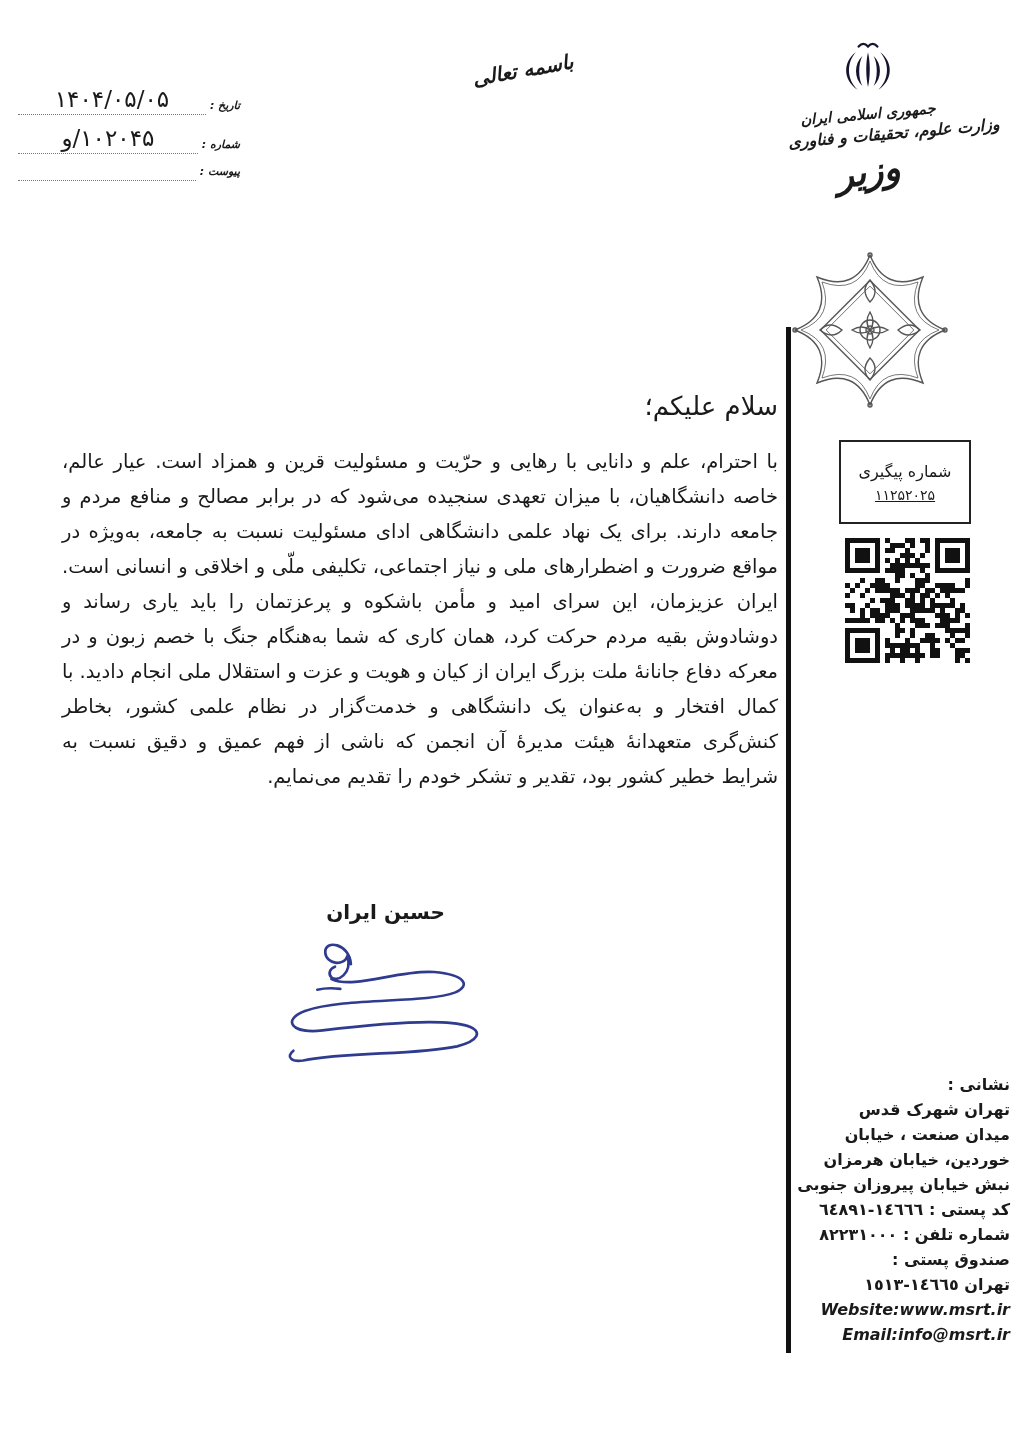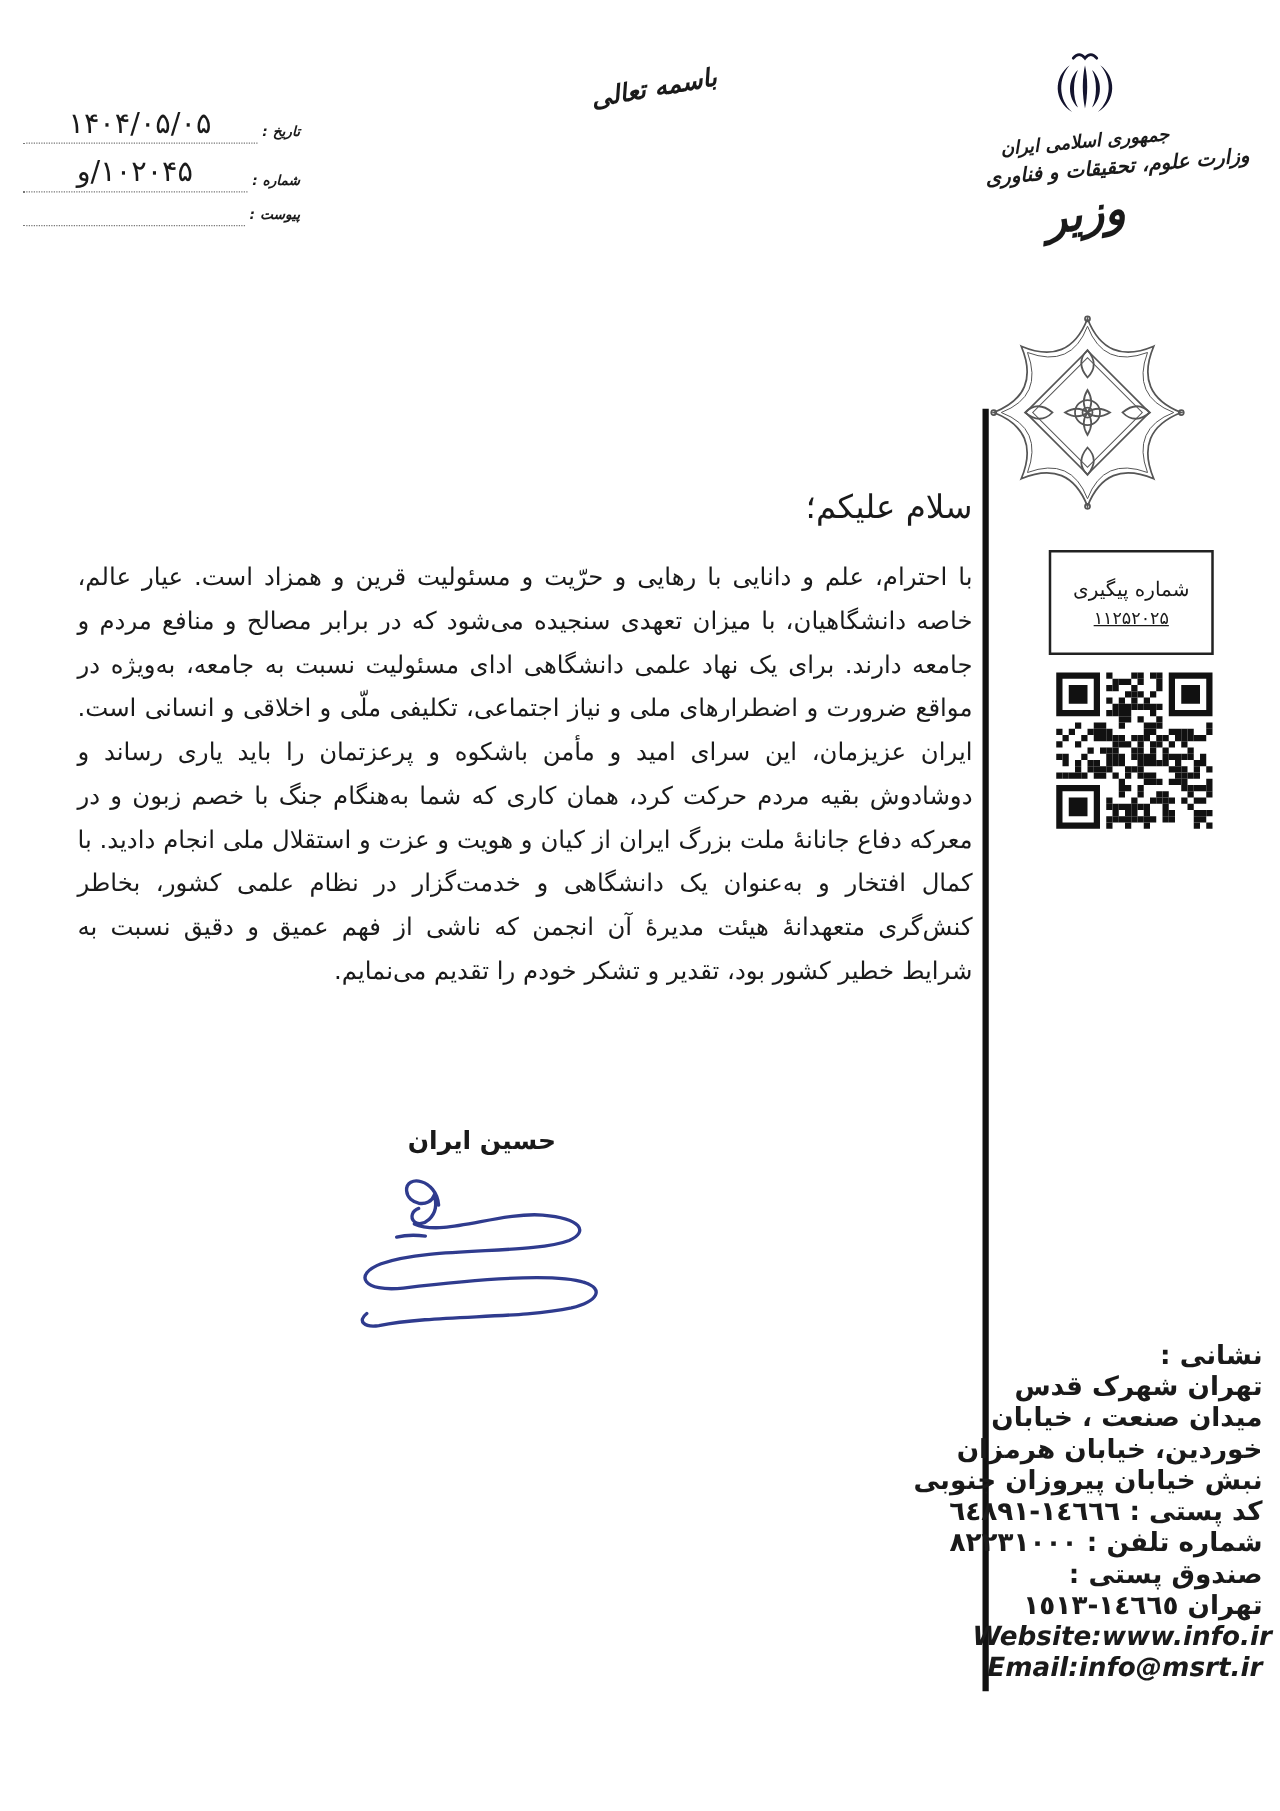--- a/index.html
+++ b/index.html
@@ -46,21 +46,21 @@
   .body-par{
     position:absolute;left:62px;right:246px;top:444px;direction:rtl;
     font-size:19.5px;line-height:35px;text-align:justify;text-align-last:right;
   }
   
   .sig-name{position:absolute;left:298px;top:900px;width:175px;text-align:center;
     font-weight:bold;font-size:20px;direction:rtl;}
   .sig-ink{position:absolute;left:266px;top:932px;width:230px;height:142px;}
   
   .address{position:absolute;right:14px;top:1072px;width:232px;text-align:right;
-    direction:rtl;font-weight:bold;font-size:21px;line-height:25px;}
+    direction:rtl;font-weight:bold;font-size:16px;line-height:25px;}
   .addr-line{white-space:nowrap;}
   .addr-line.latin{direction:ltr;font-style:italic;text-align:right;}
   .addr-value{unicode-bidi:isolate;}
 </style>
 </head>
 <body>
 
 <div class="meta">
   <div class="meta-row">
     <span class="meta-label">تاریخ :</span>
@@ -379,15 +379,15 @@
 <div class="address">
     <div class="addr-line"><span>نشانی :</span></div>
     <div class="addr-line"><span>تهران شهرک قدس</span></div>
     <div class="addr-line"><span>میدان صنعت ، خیابان</span></div>
     <div class="addr-line"><span>خوردین، خیابان هرمزان</span></div>
     <div class="addr-line"><span>نبش خیابان پیروزان جنوبی</span></div>
     <div class="addr-line"><span>کد پستی :</span> <bdi class="addr-value" dir="ltr">١٤٦٦٦-٦٤٨٩١</bdi></div>
     <div class="addr-line"><span>شماره تلفن :</span> <bdi class="addr-value" dir="ltr">٨٢٢٣١٠٠٠</bdi></div>
     <div class="addr-line"><span>صندوق پستی :</span></div>
     <div class="addr-line"><span>تهران</span> <bdi class="addr-value" dir="ltr">١٤٦٦٥-١٥١٣</bdi></div>
-    <div class="addr-line latin"><span>Website:www.info.ir</span></div>
+    <div class="addr-line latin"><span>Website:www.msrt.ir</span></div>
     <div class="addr-line latin"><span>Email:info@msrt.ir</span></div>
   </div>
 
 </body></html>

